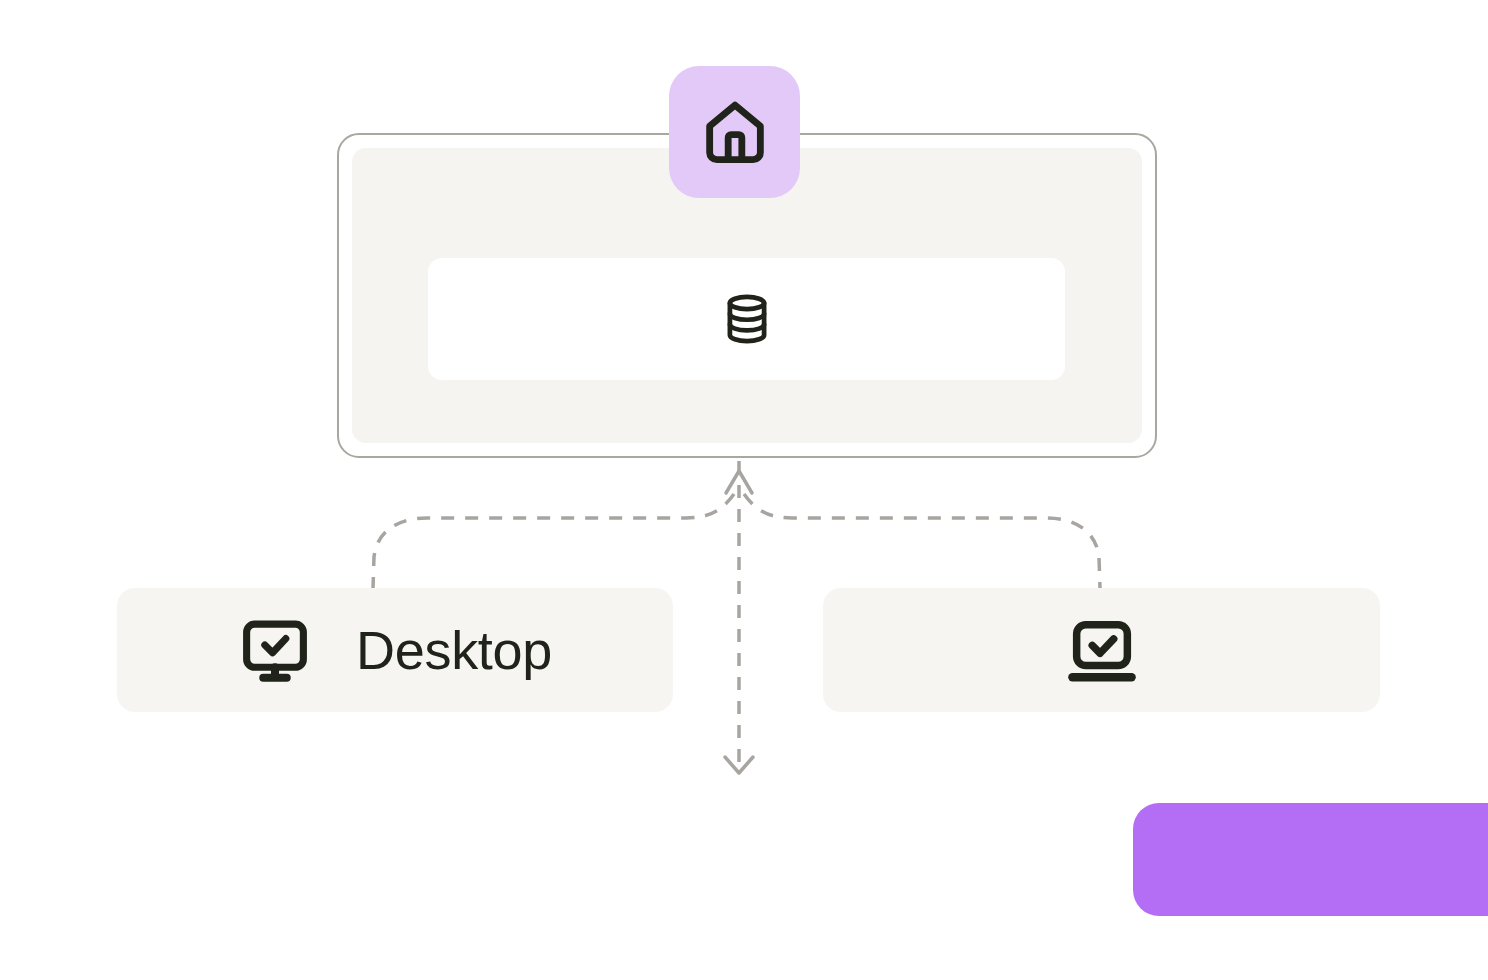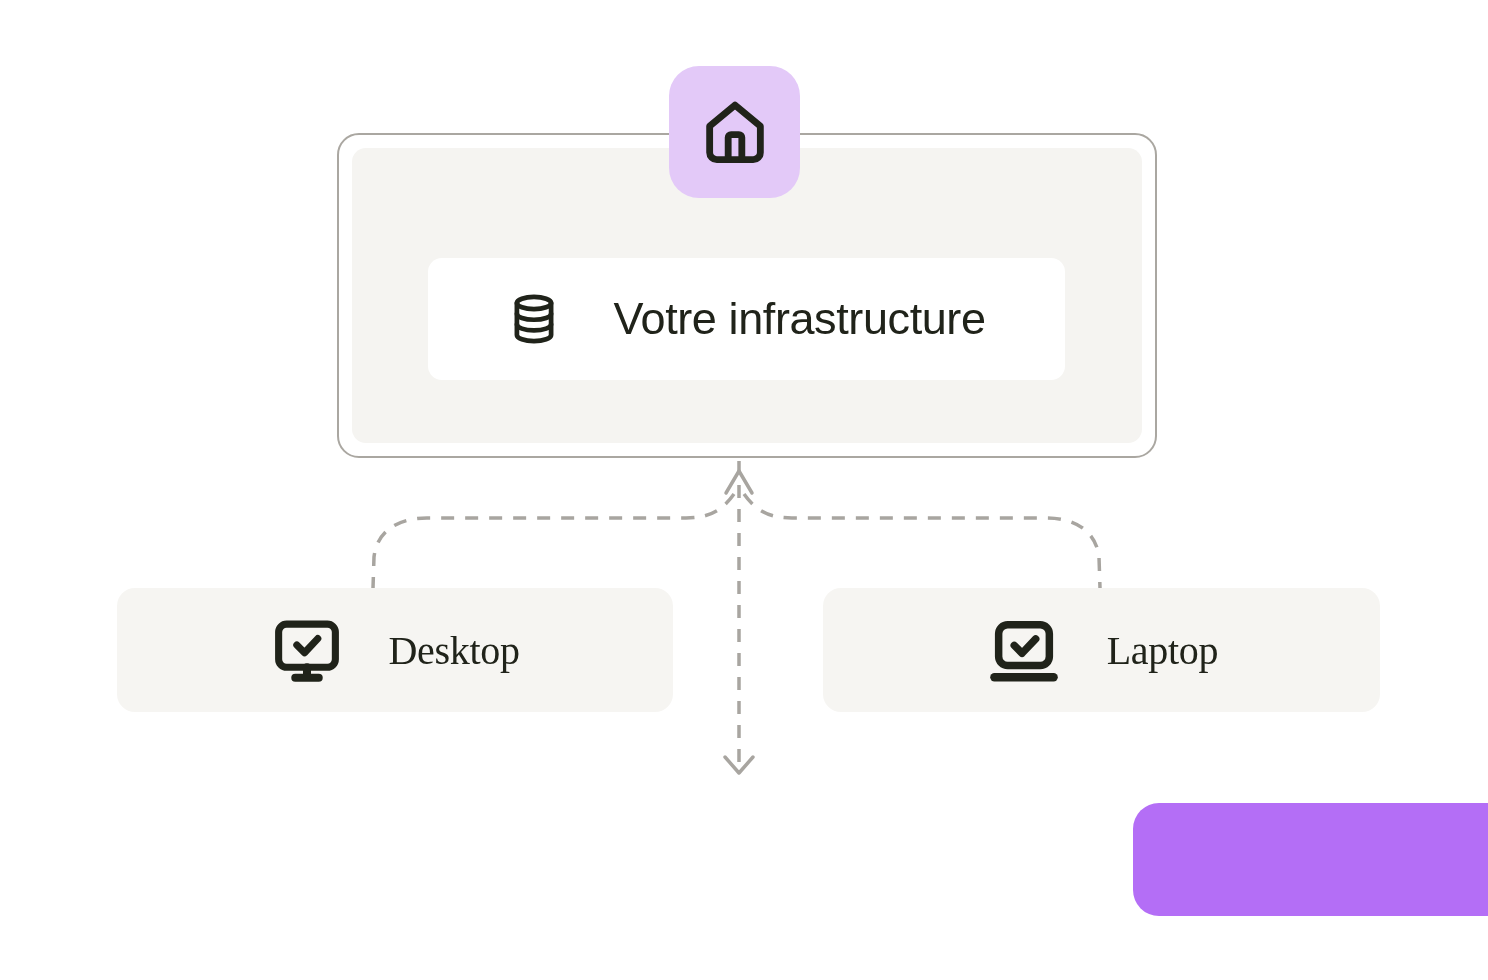--- a/index.html
+++ b/index.html
@@ -66,24 +66,23 @@
     position: absolute;
     background: #f6f5f2;
     border-radius: 18px;
     display: flex;
     align-items: center;
     justify-content: center;
     gap: 44px;
     z-index: 2;
   }
   .node-label {
-    font-size: 40px;
+    font-size: 54px;
     letter-spacing: -0.3px;
     white-space: nowrap;
-    font-family: Liberation Serif, serif;
   }
   .node-desktop { left: 117px; top: 588px; width: 556px; height: 124px; }
   .node-laptop  { left: 823px; top: 588px; width: 557px; height: 124px; }
   .node-servers { left: 457px; top: 778px; width: 556px; height: 121px; }
   .purple-block {
     position: absolute;
     left: 1133px; top: 803px;
     width: 380px; height: 113px;
     background: #b46ef6;
     border-radius: 26px;
@@ -111,21 +110,20 @@
 
   <div class="main-card">
     <div class="main-panel"></div>
     <div class="infra-pill">
       <svg class="icon" width="54" height="54" viewBox="0 0 24 24" fill="none" stroke="#20231a" stroke-width="2.1" stroke-linecap="round" stroke-linejoin="round">
         <ellipse cx="12" cy="4.9" rx="7.6" ry="2.7"></ellipse>
         <path d="M4.4 4.9 V19.1 c0 1.5 3.4 2.7 7.6 2.7 s7.6 -1.2 7.6 -2.7 V4.9"></path>
         <path d="M4.4 9.63 c0 1.5 3.4 2.7 7.6 2.7 s7.6 -1.2 7.6 -2.7"></path>
         <path d="M4.4 14.37 c0 1.5 3.4 2.7 7.6 2.7 s7.6 -1.2 7.6 -2.7"></path>
       </svg>
-      <span class="infra-label">Votre infrastructure</span>
     </div>
   </div>
 
   <div class="home-badge">
     <svg class="icon" width="78" height="78" viewBox="0 0 24 24" fill="none" stroke="#20231a" stroke-width="2.1" stroke-linecap="round" stroke-linejoin="round">
       <path d="M4.2 10.2 L12 3.7 L19.8 10.2 V18.3 c0 1.2 -1 2.2 -2.2 2.2 H6.4 c-1.2 0 -2.2 -1 -2.2 -2.2 Z"></path>
       <path d="M9.9 20.4 v-6.7 c0 -0.5 0.4 -0.9 0.9 -0.9 h2.4 c0.5 0 0.9 0.4 0.9 0.9 v6.7"></path>
     </svg>
   </div>
 
@@ -138,19 +136,18 @@
     </svg>
     <span class="node-label">Desktop</span>
   </div>
 
   <div class="node-card node-laptop">
     <svg class="icon" width="78" height="78" viewBox="0 0 24 24" fill="none" stroke="#20231a" stroke-width="2.3" stroke-linecap="round" stroke-linejoin="round">
       <rect x="4.2" y="4.2" width="15.6" height="12.6" rx="2.8"></rect>
       <path d="M9 10.6 l2.4 2.4 l4.2 -4.4"></path>
       <path d="M2.9 20.4 h18.2" stroke-width="2.6"></path>
     </svg>
-    <span class="node-label">Laptop</span>
   </div>
 
 
   <div class="purple-block"></div>
 
 </div>
 
 </body></html>

